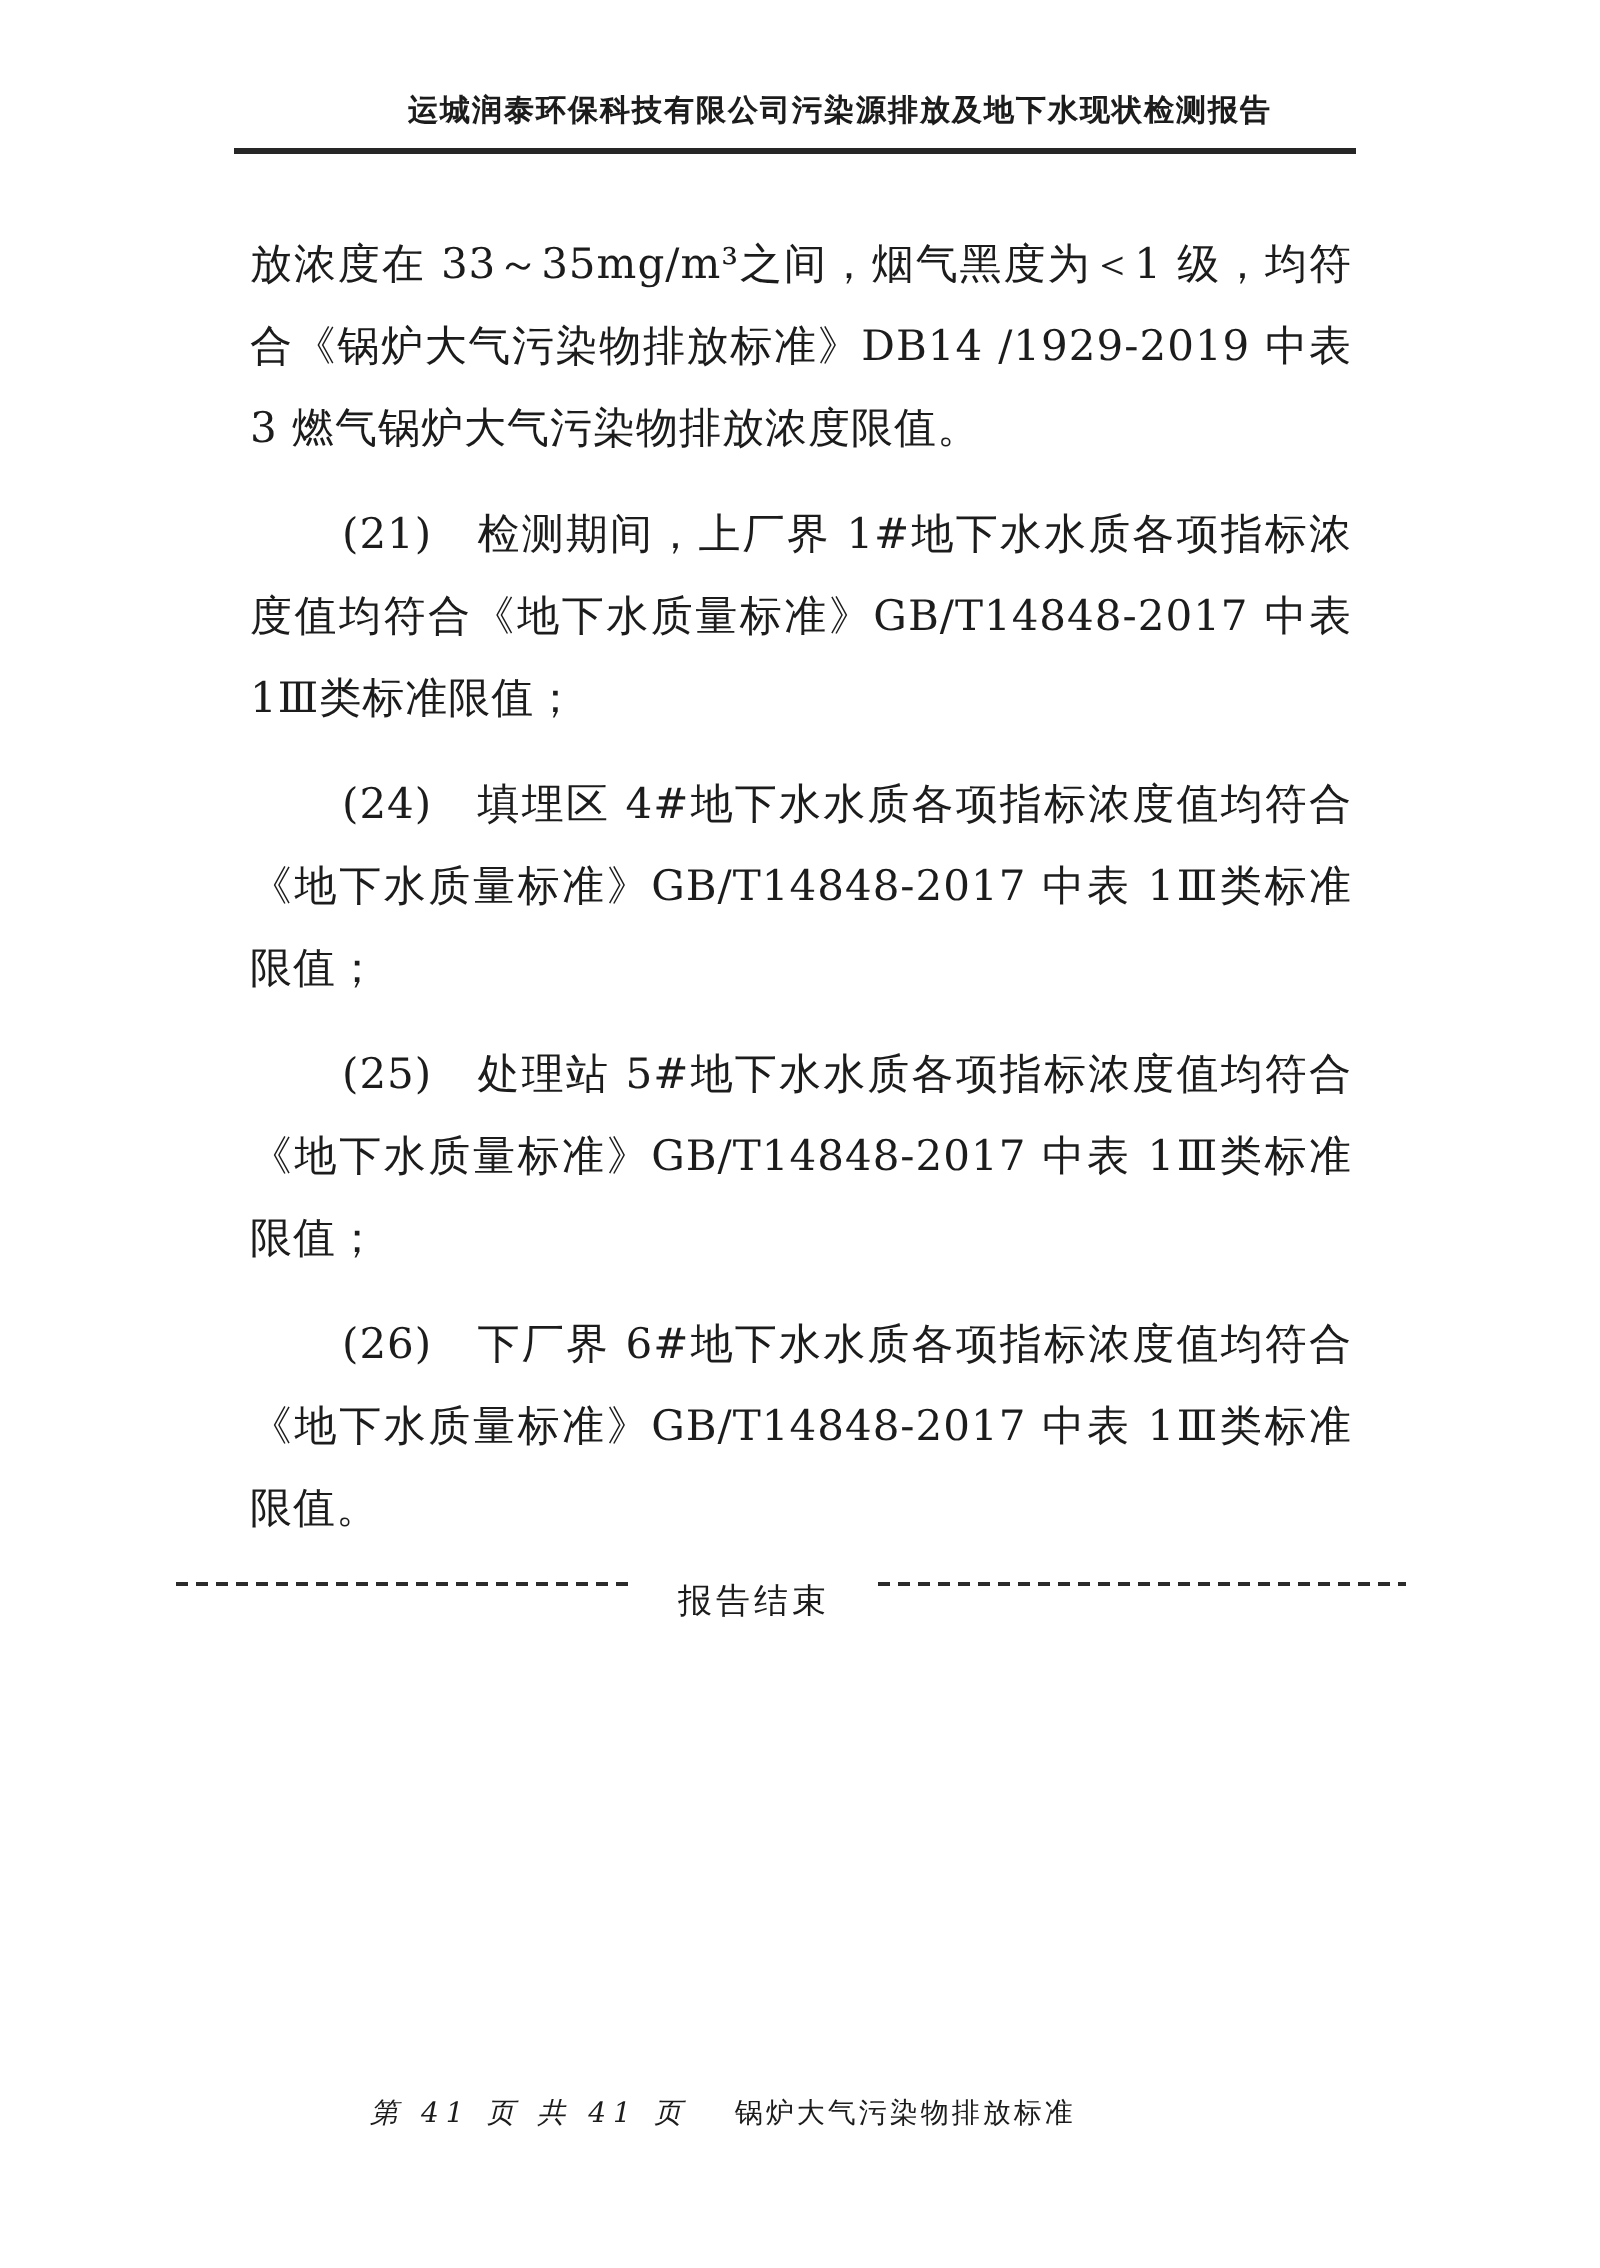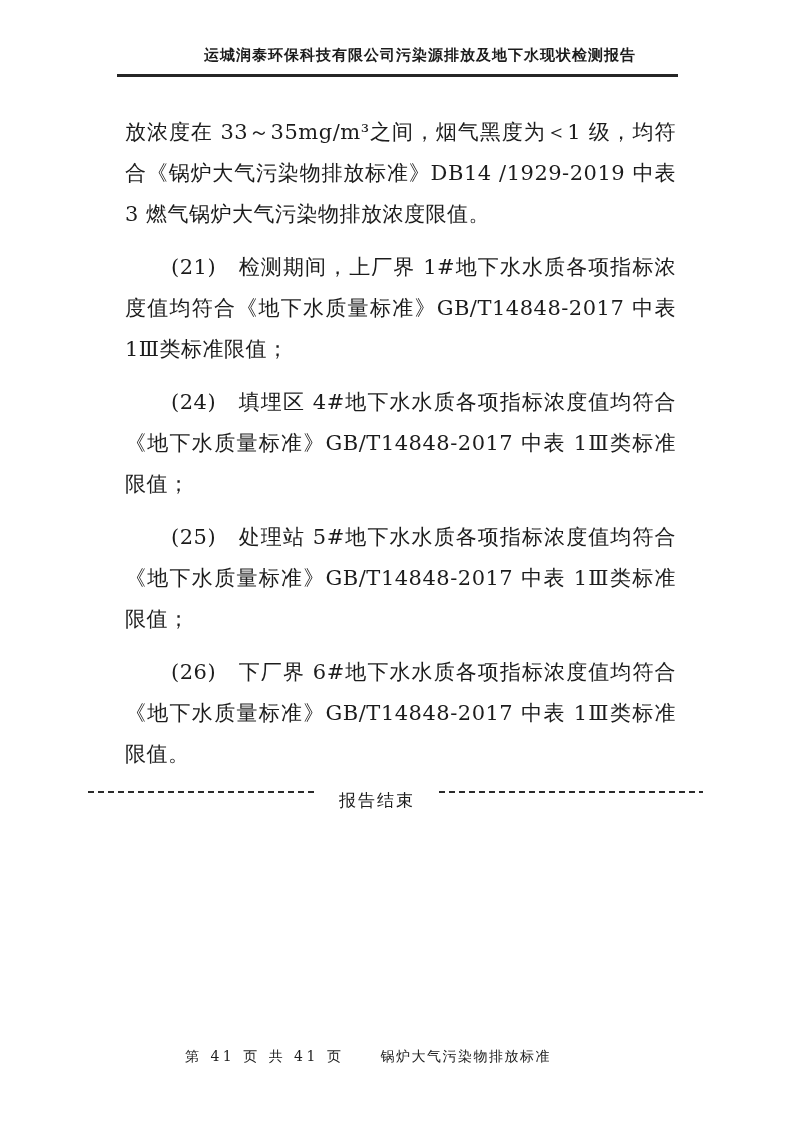--- a/index.html
+++ b/index.html
@@ -74,22 +74,23 @@
   .footer {
     position: absolute;
     top: 1048px;
     left: 185px;
     display: flex;
     align-items: baseline;
     font-size: 14px;
   }
   .footer-page {
     letter-spacing: 3.5px;
-    margin-right: 36px;
+    margin-right: 23px;
     white-space: nowrap;
+    font-style: italic;
   }
   .footer-company {
     letter-spacing: 1.5px;
     white-space: nowrap;
   }
 </style>
 </head>
 <body>
 
 <div class="page">

